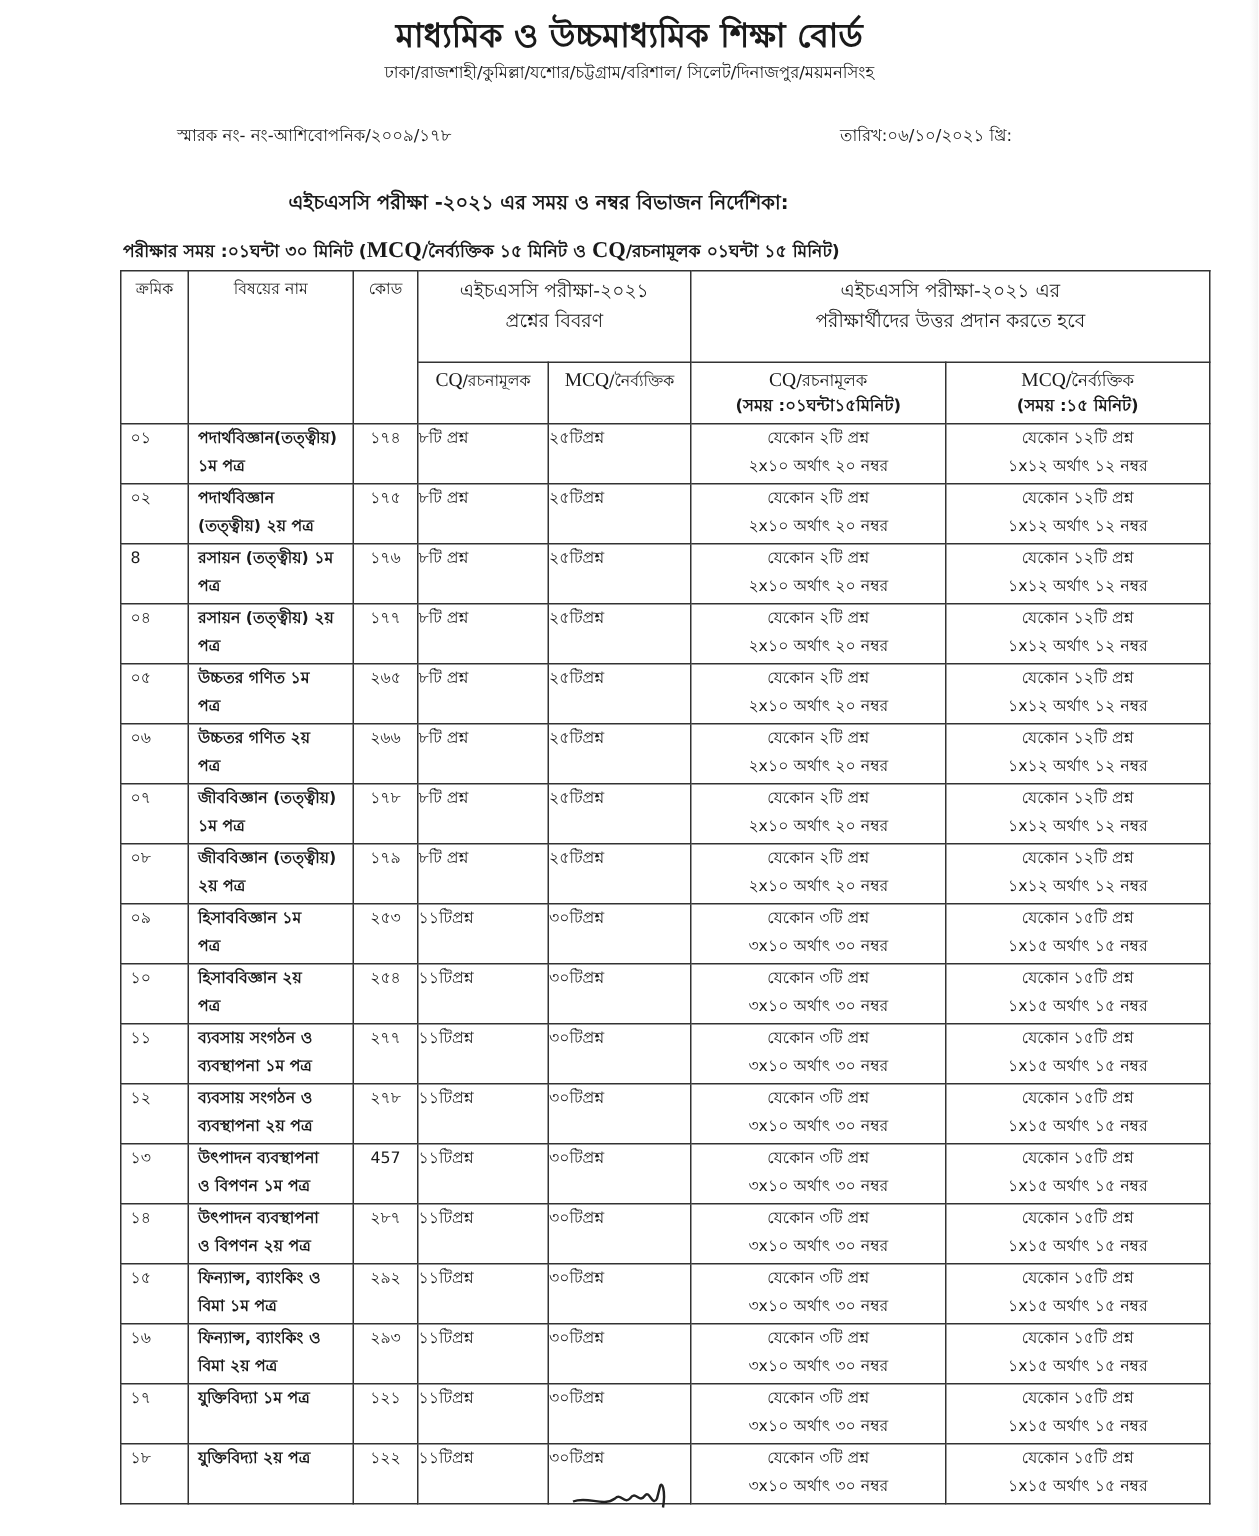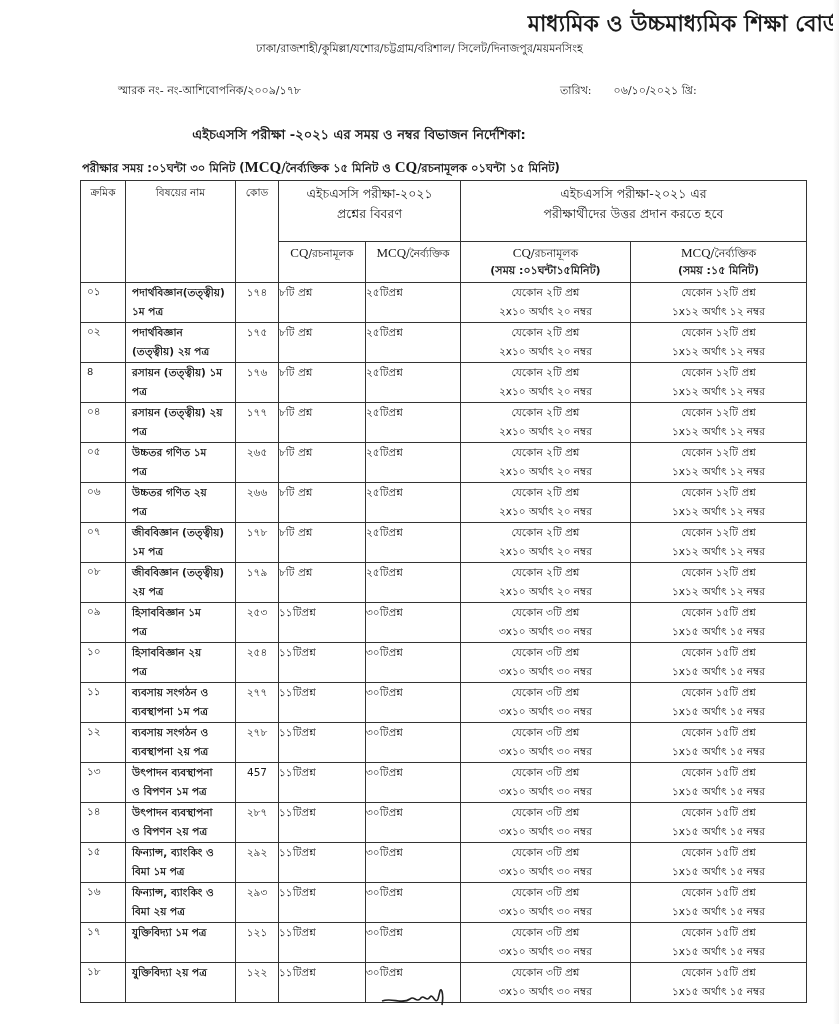--- a/index.html
+++ b/index.html
@@ -1,42 +1,42 @@
 <!DOCTYPE html>
 <html><head>
 <meta charset="utf-8">
 <style>
   html, body { margin:0; padding:0; }
   body {
     width:839px; height:1024px; background:#ffffff; position:relative; overflow:hidden;
     font-family:"DejaVu Sans", sans-serif; color:#1a1a1a;
   }
-  .board-title { position:absolute; top:6px; left:0; width:839px; text-align:right; font-size:22px; font-weight:bold; }
+  .board-title { position:absolute; top:6px; left:0; width:839px; text-align:center; font-size:22px; font-weight:bold; }
   .board-subtitle { position:absolute; top:40px; left:0; width:839px; text-align:center; font-size:11px; }
   .memo { position:absolute; top:82px; left:118px; font-size:11px; }
   .date { position:absolute; top:82px; left:560px; font-size:11px; }
-  .date .date-val { margin-left:22px; }
+  .date .date-val { }
   .doc-heading { position:absolute; top:125px; left:0; width:718px; text-align:center; font-size:13px; font-weight:bold; }
   .exam-time { position:absolute; top:159px; left:82px; font-size:11.5px; font-weight:bold; }
   .exam-time .latin { font-family:"Liberation Serif", serif; font-size:15px; }
 
   table.grid {
     position:absolute; top:180px; left:80px; width:726px;
     border-collapse:collapse; table-layout:fixed; font-size:10.5px;
   }
   table.grid td, table.grid th { border:1px solid #333; padding:0; vertical-align:top; }
   table.grid th { font-weight:normal; }
   .h-serial, .h-name, .h-code { height:57px; padding-top:4px !important; text-align:center; }
   .h-group { font-size:12.5px; font-weight:bold; line-height:20px; padding-top:3px !important; height:57px; }
   .h-sub { text-align:center; height:38px; font-size:11px; line-height:17px; padding-top:2px !important; }
   .h-sub .latin { font-family:"Liberation Serif", serif; font-size:13px; }
   .h-sub-small { font-family:"Liberation Serif", serif; font-size:13px; }
   .h-sub-small span.bn { font-family:"DejaVu Sans", sans-serif; font-size:10.5px; }
   tr.data-row td { height:39px; line-height:19px; }
-  td.c-serial { padding-left:6px !important;font-family:Liberation Mono, monospace; }
+  td.c-serial { padding-left:6px !important; }
   td.c-name { padding-left:6px !important; font-weight:bold; }
   td.c-code { text-align:center; }
   td.c-cq, td.c-mcq { }
   td.c-ans { text-align:center; }
   .signature { position:absolute; top:985px; left:380px; width:80px; height:26px; }
   .shade-right { position:absolute; top:0; right:0; width:6px; height:1024px; background:linear-gradient(to right,#fff,#f2f2f2); }
 </style>
 </head>
 <body>
 

